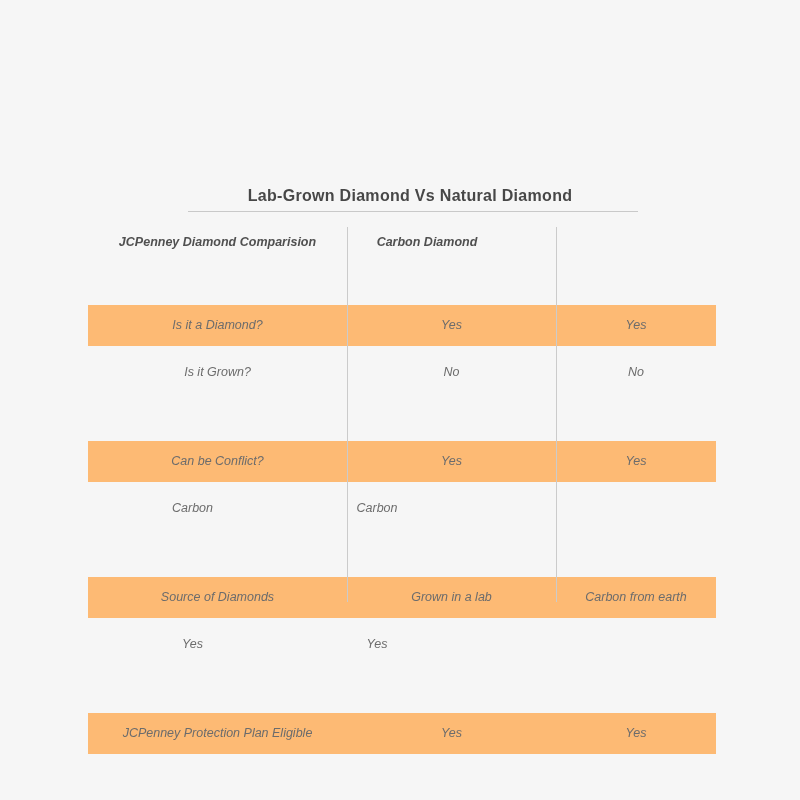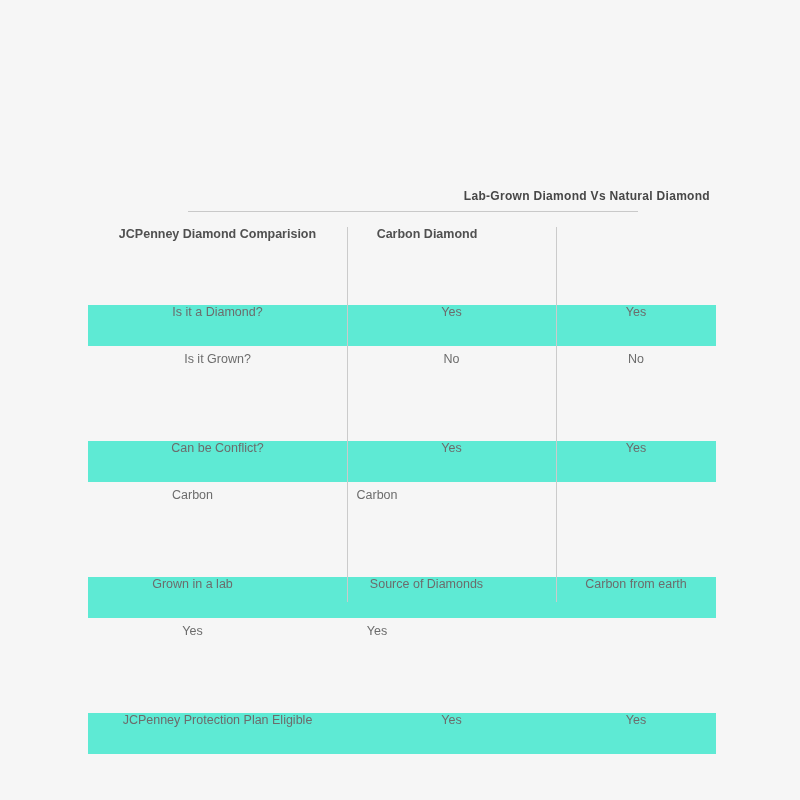--- a/index.html
+++ b/index.html
@@ -11,22 +11,22 @@
     height: 800px;
     background: #f6f6f6;
     overflow: hidden;
   }
 
   .title {
     position: absolute;
     top: 187px;
     left: 110px;
     width: 600px;
-    text-align: right;
-    font-size: 12px;
+    text-align: center;
+    font-size: 16px;
     font-weight: bold;
     letter-spacing: 0.3px;
     color: #474747;
     line-height: 18px;
   }
 
   .title-rule {
     position: absolute;
     top: 211px;
     left: 188px;
@@ -37,23 +37,24 @@
 
   .table {
     position: absolute;
     left: 88px;
     top: 227px;
     width: 628px;
   }
 
   .row {
     display: flex;
-    align-items: flex-start;
+    align-items: center;
     height: 41px;
     margin-bottom: 6px;
+    font-style: italic;
   }
 
   .thead {
     height: 30px;
     margin-bottom: 10px;
     font-weight: bold;
     color: #505050;
     font-size: 12.5px;
   }
 
@@ -62,21 +63,21 @@
     font-size: 12.5px;
     color: #6c6c6c;
     line-height: 1.2;
   }
   .thead .c { color: #505050; }
 
   .c1 { width: 259px; }
   .c2 { width: 209px; }
   .c3 { width: 160px; }
 
-  .shaded { background: #5eead4; margin-top: 48px; }
+  .shaded { background: #fdba74; margin-top: 48px; }
 
   .col-divider {
     position: absolute;
     top: 0;
     width: 1px;
     height: 375px;
     background: #cbcbcb;
   }
   .col-divider.d1 { left: 259px; }
   .col-divider.d2 { left: 468px; }
@@ -115,22 +116,22 @@
       <div class="c c2">Yes</div>
       <div class="c c3">Yes</div>
     </div>
 
     <div class="row">
       <div class="c c2">Carbon</div>
       <div class="c c3">Carbon</div>
     </div>
 
     <div class="row shaded">
+      <div class="c c1">Source of Diamonds</div>
       <div class="c c2">Grown in a lab</div>
-      <div class="c c1">Source of Diamonds</div>
       <div class="c c3">Carbon from earth</div>
     </div>
 
     <div class="row">
       <div class="c c2">Yes</div>
       <div class="c c3">Yes</div>
     </div>
 
     <div class="row shaded">
       <div class="c c1">JCPenney Protection Plan Eligible</div>

